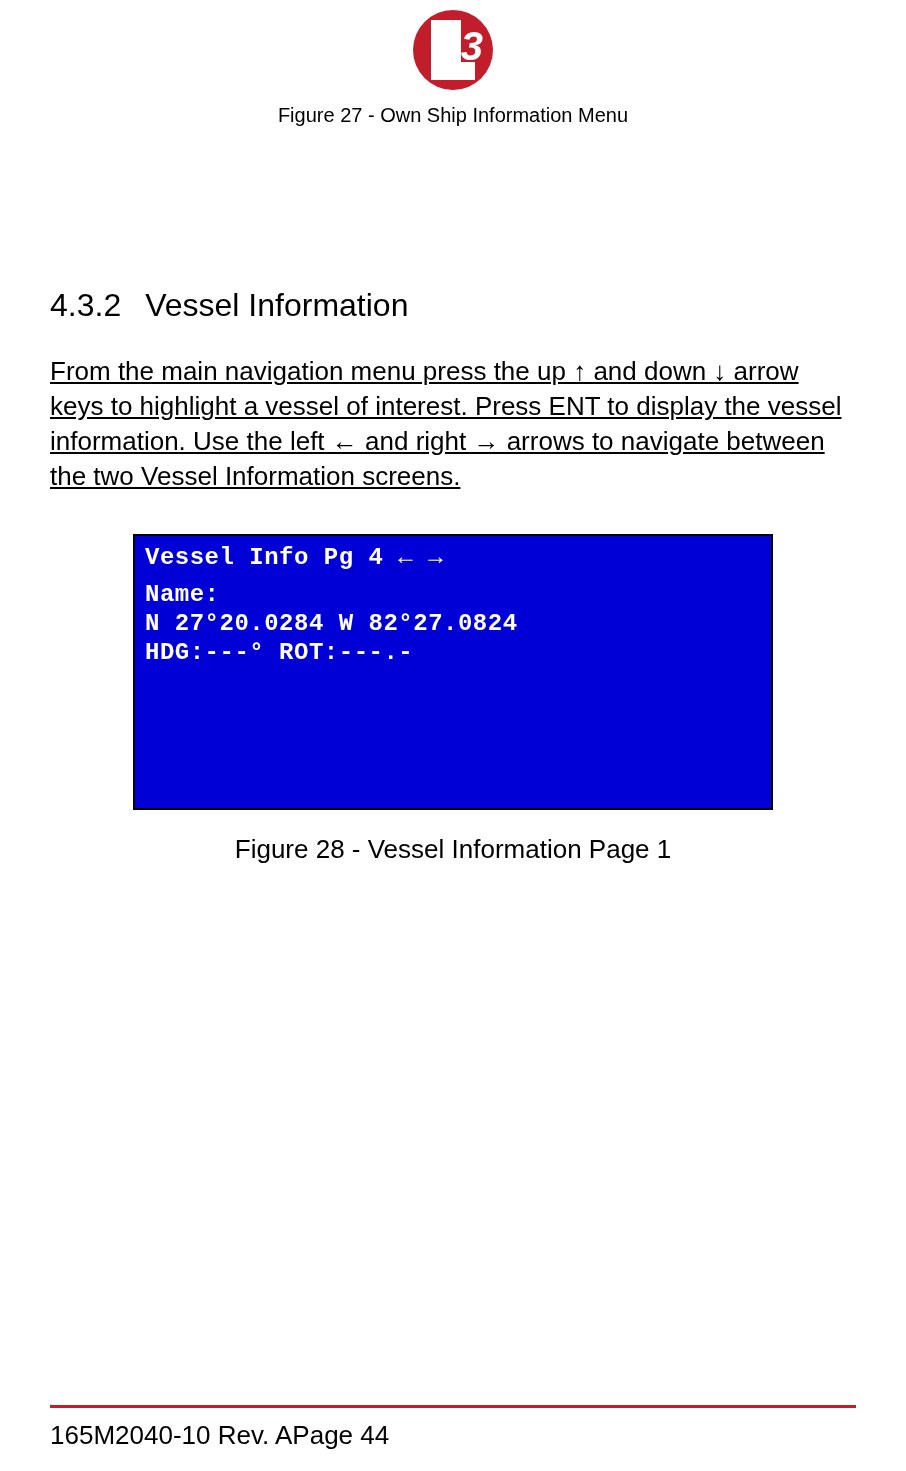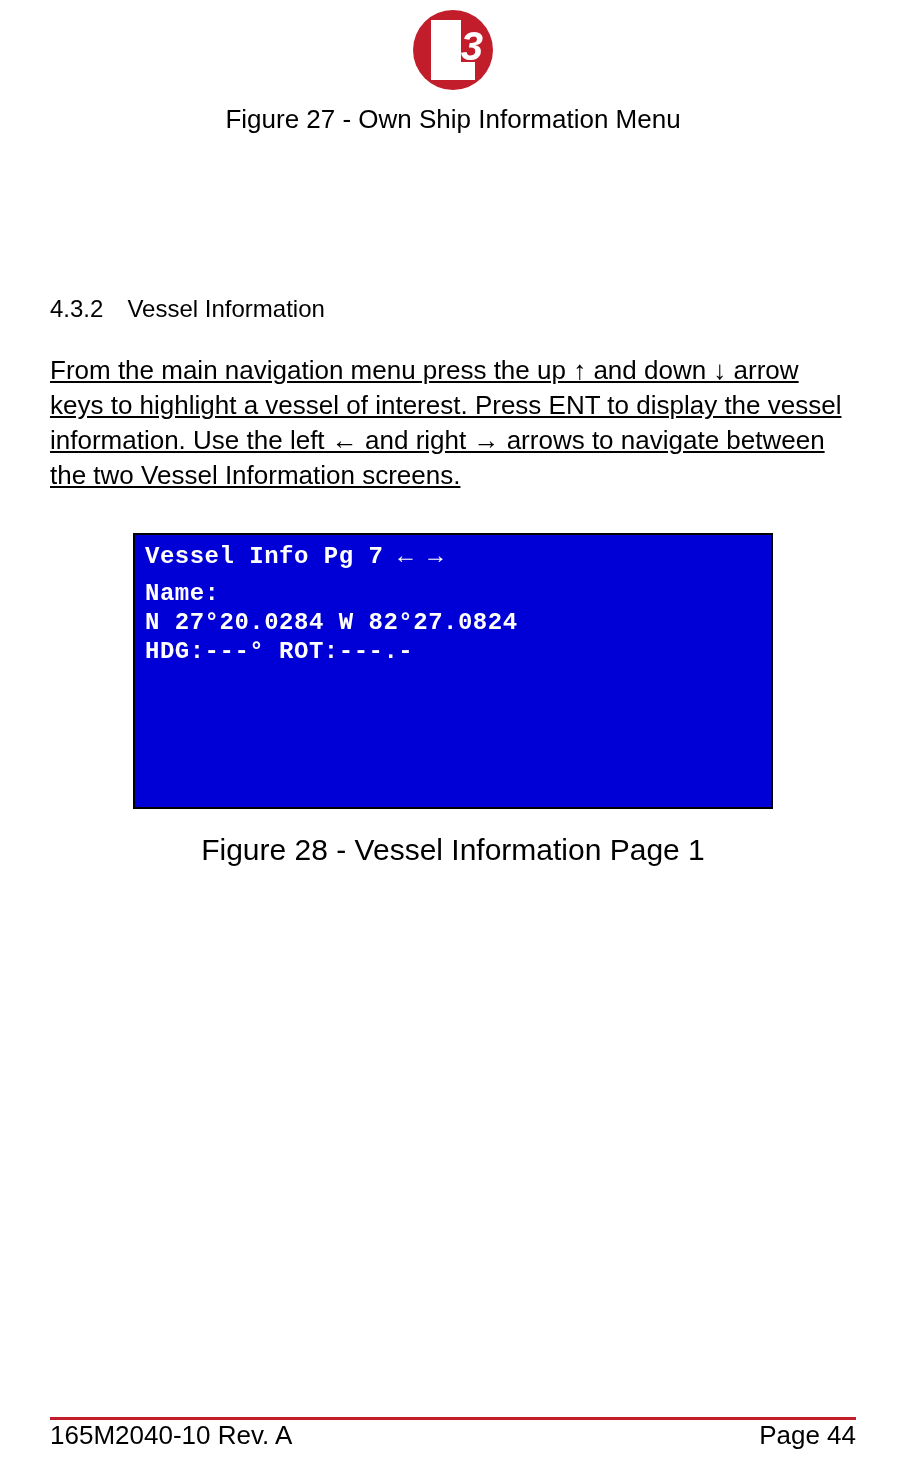--- a/index.html
+++ b/index.html
@@ -53,25 +53,25 @@
     top: 16px;
     color: #fff;
     font-family: Arial, sans-serif;
     font-weight: bold;
     font-size: 40px;
     font-style: italic;
     line-height: 1;
   }
   .fig-caption {
     text-align: center;
-    font-size: 26px;
+    font-size: 20px;
     margin: 10px 0;
   }
   .section-heading {
-    font-size: 24px;
+    font-size: 32px;
     margin-top: 160px;
   }
   .section-num {
     display: inline-block;
     margin-right: 24px;
   }
   .body-text {
     font-size: 26px;
     line-height: 1.35;
     margin-top: 30px;
@@ -89,32 +89,31 @@
     font-size: 24px;
     line-height: 1.2;
     letter-spacing: 0.5px;
     font-weight: bold;
   }
   .screen .title-line {
     margin-bottom: 8px;
   }
   .fig28 {
     text-align: center;
-    font-size: 30px;
+    font-size: 26px;
     margin-top: 24px;
   }
   .footer {
     position: absolute;
     bottom: 20px;
     left: 50px;
     right: 50px;
     border-top: 3px solid #c11d2b;
-    padding-top: 0;
+    padding-top: 12px;
     display: flex;
-    justify-content: space-between;
     font-size: 26px;
   }
 </style>
 </head>
 <body>
 
 <div class="page">
   <div class="logo-wrap">
     <div class="logo">
       <div class="logo-l"></div>
@@ -124,21 +123,21 @@
 
   <div class="fig-caption">Figure 27 - Own Ship Information Menu</div>
 
   <div class="section-heading">
     <span class="section-num">4.3.2</span><span>Vessel Information</span>
   </div>
 
   <div class="body-text">From the main navigation menu press the up ↑ and down ↓ arrow keys to highlight a vessel of interest.  Press ENT to display the vessel information.  Use the left ← and right → arrows to navigate between the two Vessel Information screens.</div>
 
   <div class="screen">
-    <div class="title-line"> Vessel Info Pg 7  ← →</div>
+    <div class="title-line"> Vessel Info Pg 4  ← →</div>
     <div>Name:</div>
     <div>N 27°20.0284 W 82°27.0824</div>
     <div>HDG:---°      ROT:---.-</div>
   </div>
 
   <div class="fig28">Figure 28 - Vessel Information Page 1</div>
 
   <div class="footer">
     <span>165M2040-10 Rev. A</span>
     <span>Page 44</span>

